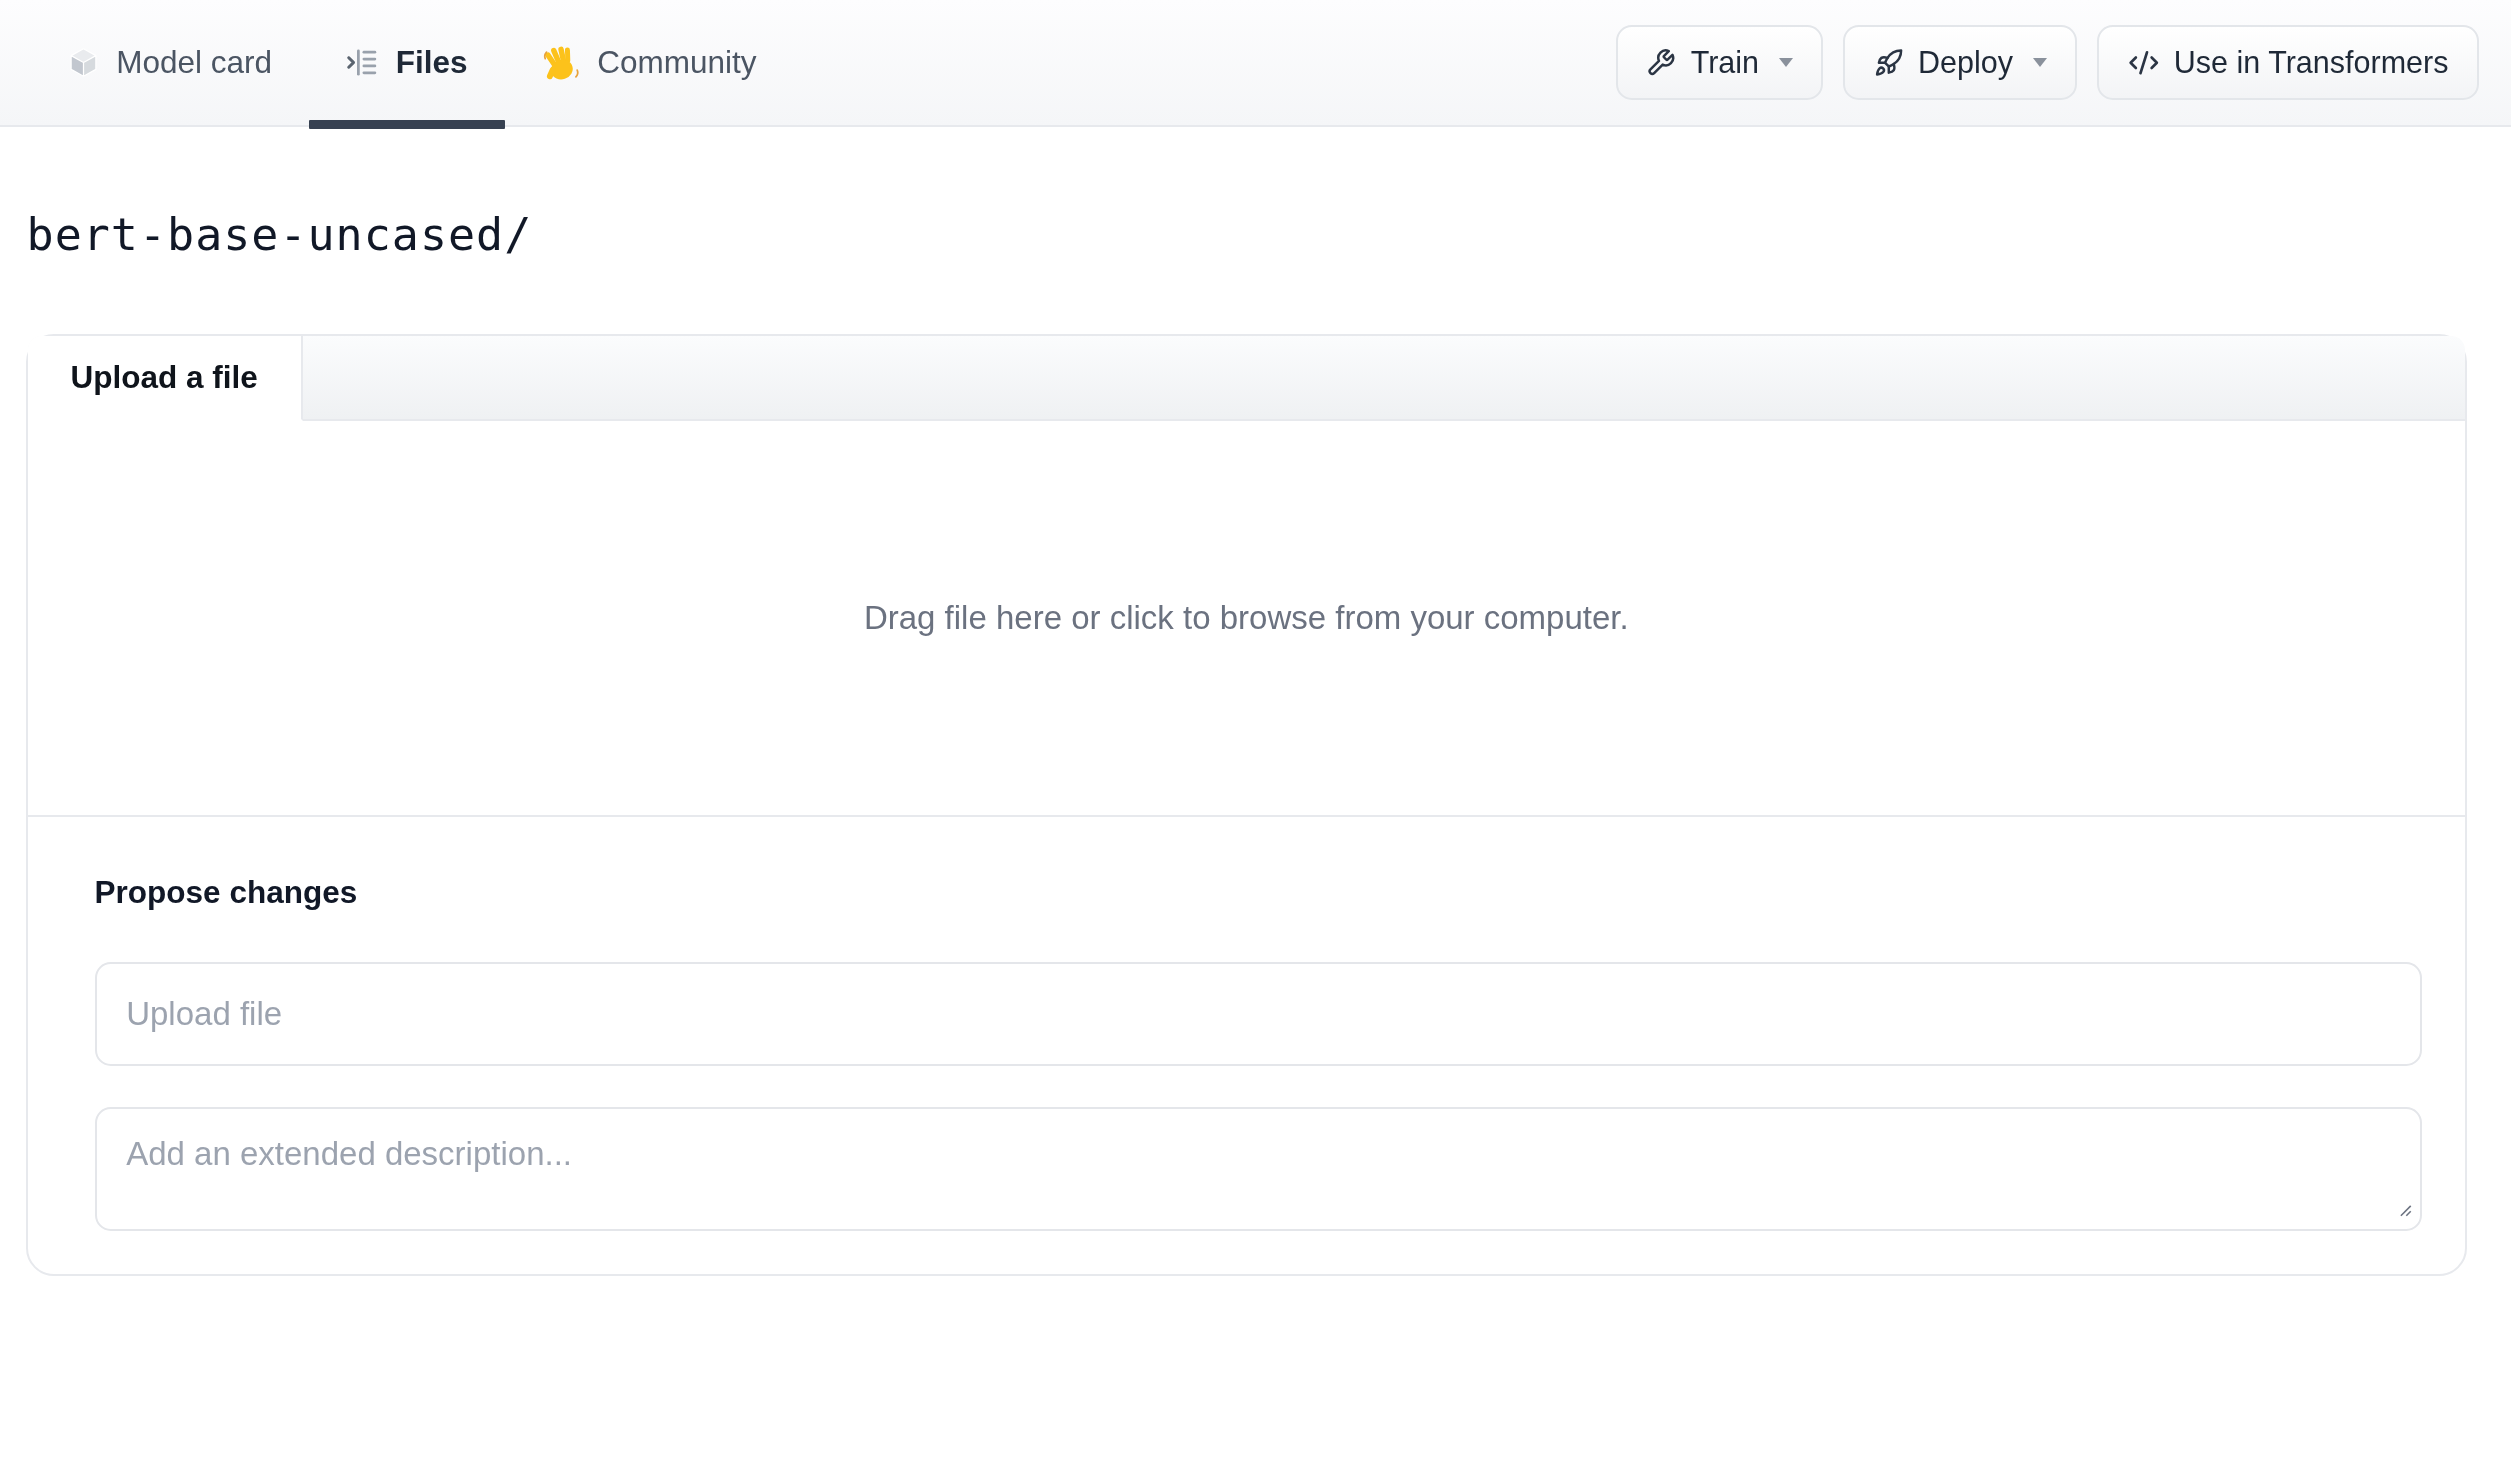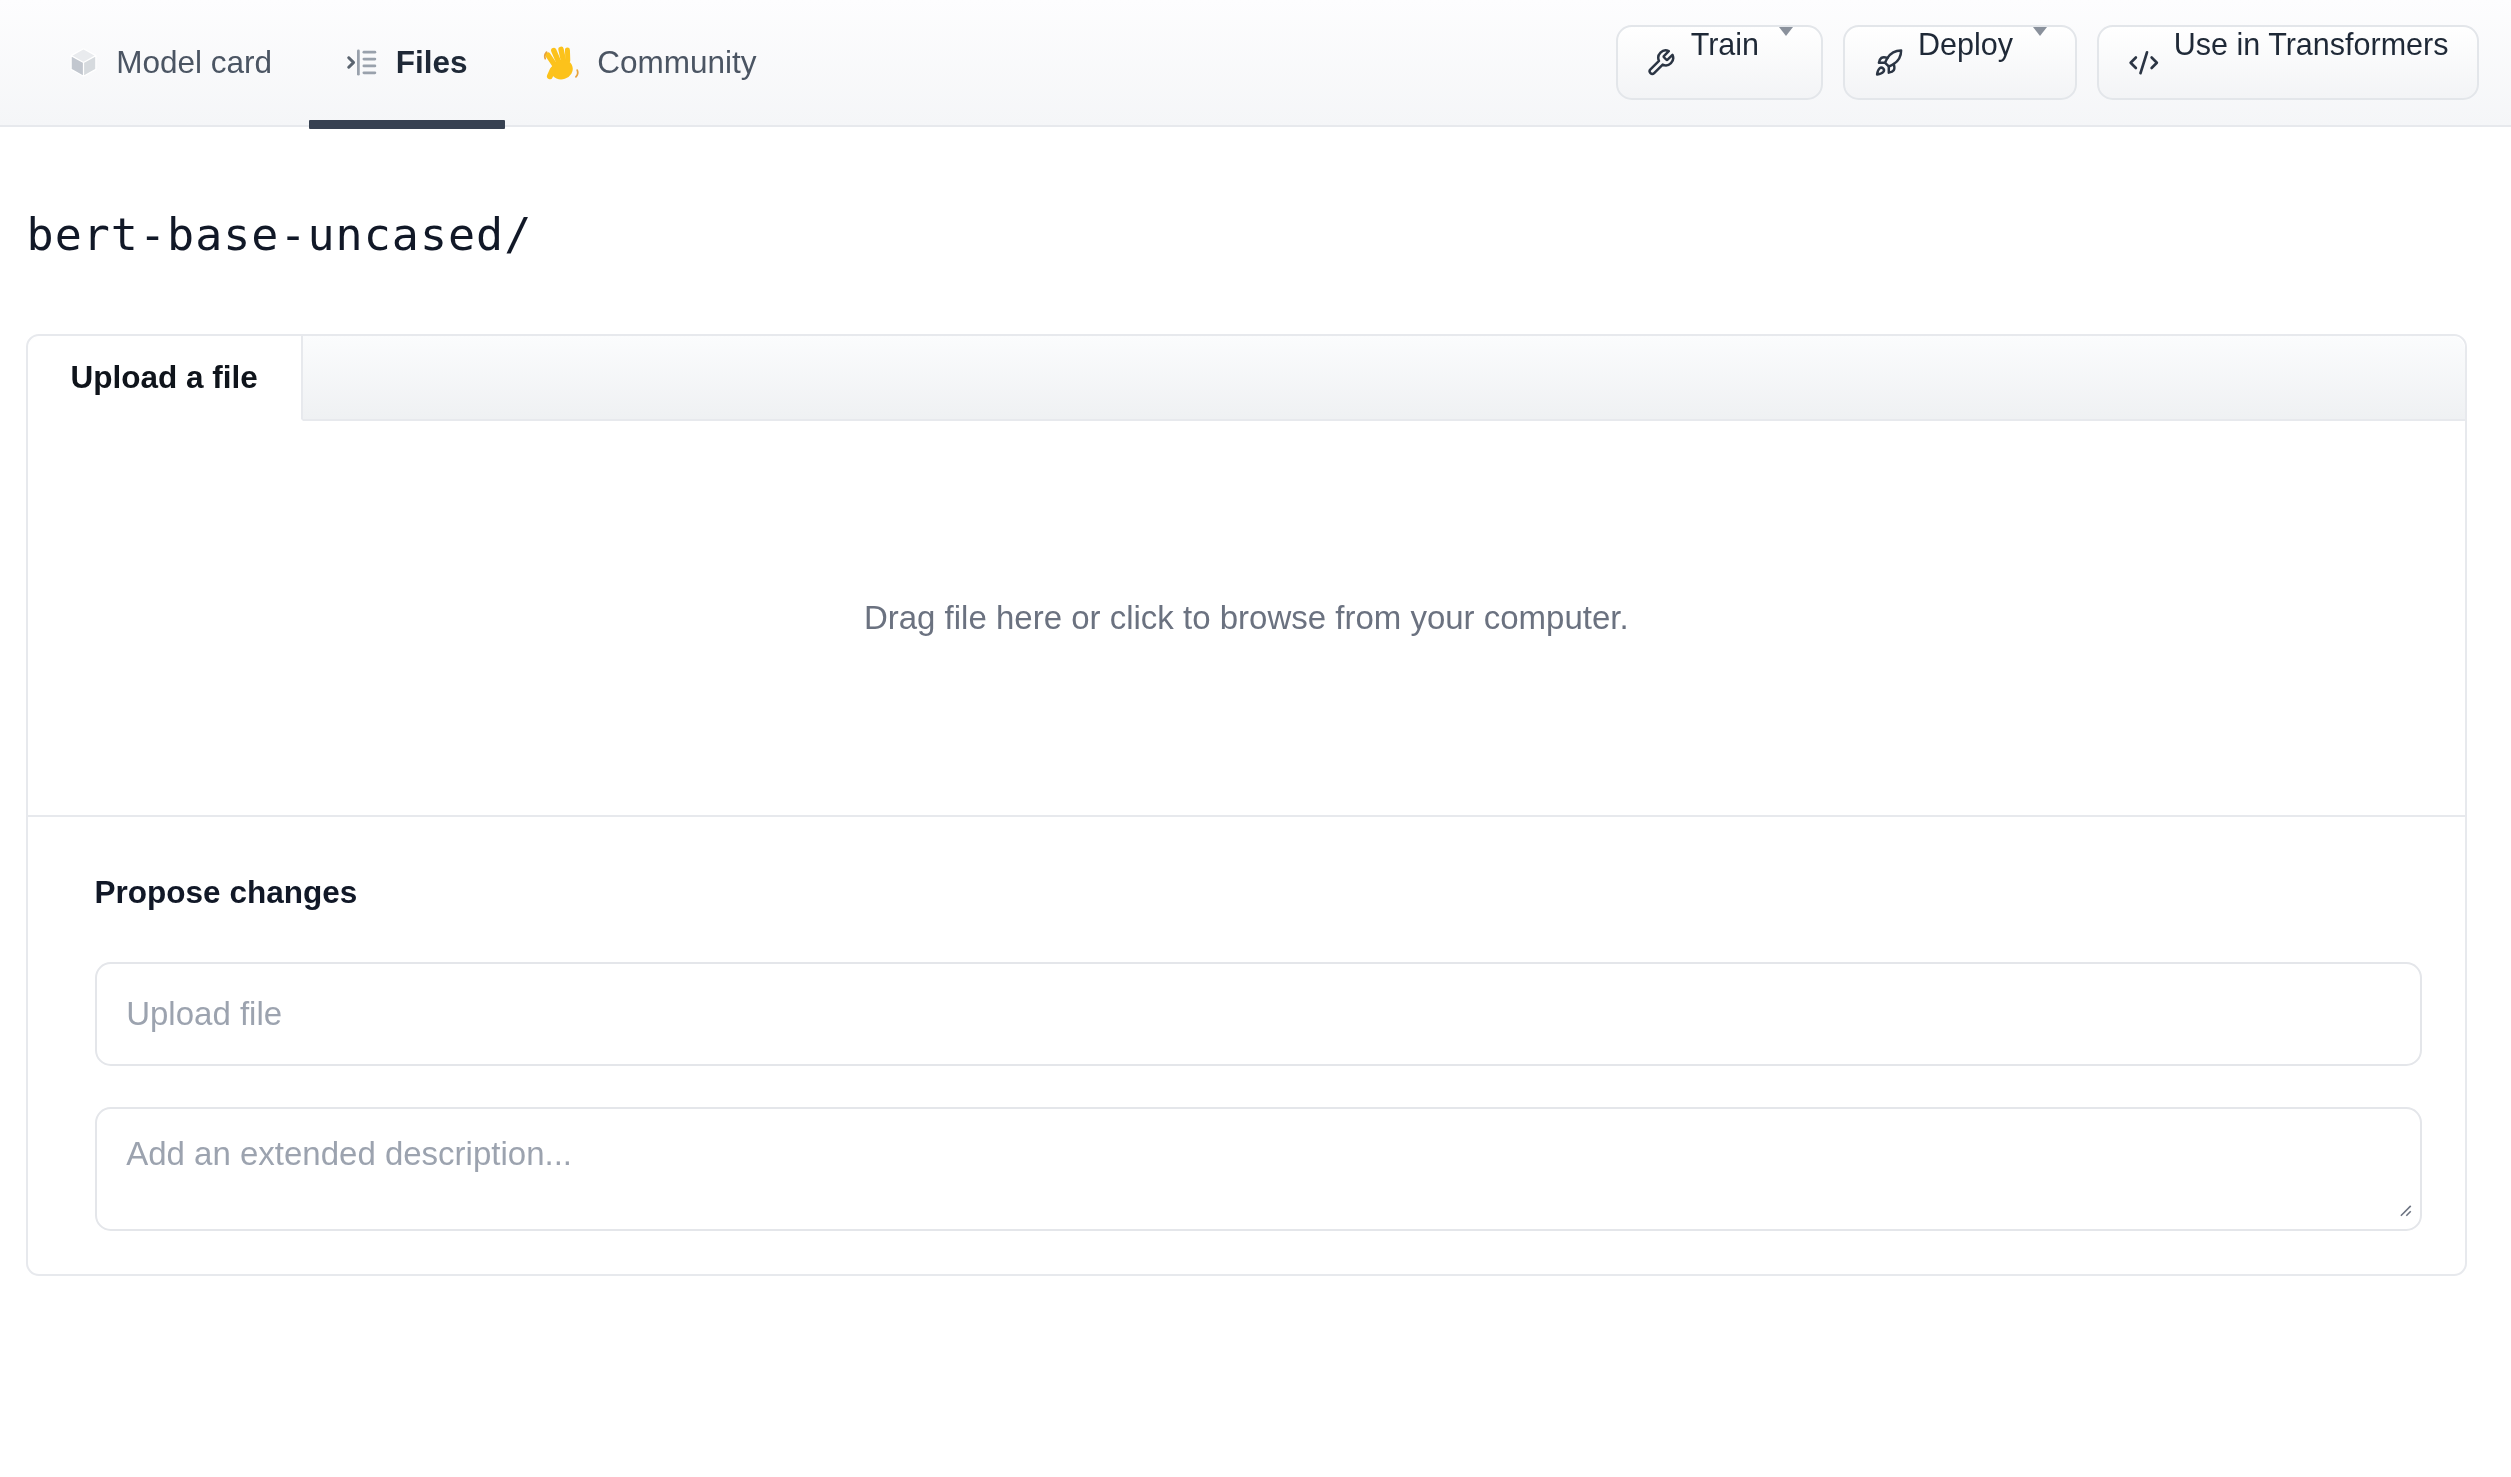--- a/index.html
+++ b/index.html
@@ -26,41 +26,41 @@
     white-space:nowrap;
   }
   .tab.active{color:#1f2937; font-weight:700;}
   .tab .underline{display:none;}
   .tab.active .underline{
     display:block; position:absolute; left:0; right:0; bottom:-3.9px; height:8.9px;
     background:var(--underline); border-radius:1px;
   }
   .actions{display:flex; align-items:center; gap:19.7px;}
   .hbtn{
-    display:flex; gap:14.8px; height:75px; padding:0 28.6px;
+    display:flex; align-items:center; gap:14.8px; height:75px; padding:0 28.6px;
     font-size:30.5px; color:var(--text-primary); white-space:nowrap;
     background:linear-gradient(180deg,#ffffff 0%,#f3f4f6 100%);
     border:2px solid #e3e6ea; border-radius:15.8px; cursor:pointer;
     font-family:"Liberation Sans", sans-serif;
   }
   .caret{
     width:0; height:0; border-left:7.9px solid transparent; border-right:7.9px solid transparent;
     border-top:9.9px solid #8a919c; margin-left:4.9px;
   }
   .icon{display:inline-flex; align-items:center; justify-content:center; flex:none;}
   
   .breadcrumb{
     margin:81px 0 0 26.6px;
     font-family:"DejaVu Sans Mono","Liberation Mono",monospace;
     font-size:45px; color:#111827; letter-spacing:1px; cursor:pointer; display:inline-block;
   }
   
   .card{
     margin:73px 45px 0 25.6px;
-    border:2px solid var(--border); border-radius:13px; background:#ffffff;
+    border:2px solid var(--border); border-radius:28px; background:#ffffff;
   }
   .card-tabstrip{
     display:flex; height:85px;
     background:linear-gradient(180deg,#fbfcfd 0%,#eff1f3 100%);
     border-bottom:2px solid var(--border);
     border-top-left-radius:13.8px; border-top-right-radius:13.8px;
   }
   .upload-tab{
     display:flex; align-items:center; padding:0 43px;
     background:#ffffff; font-size:31.5px; font-weight:700; color:#0f141b;

